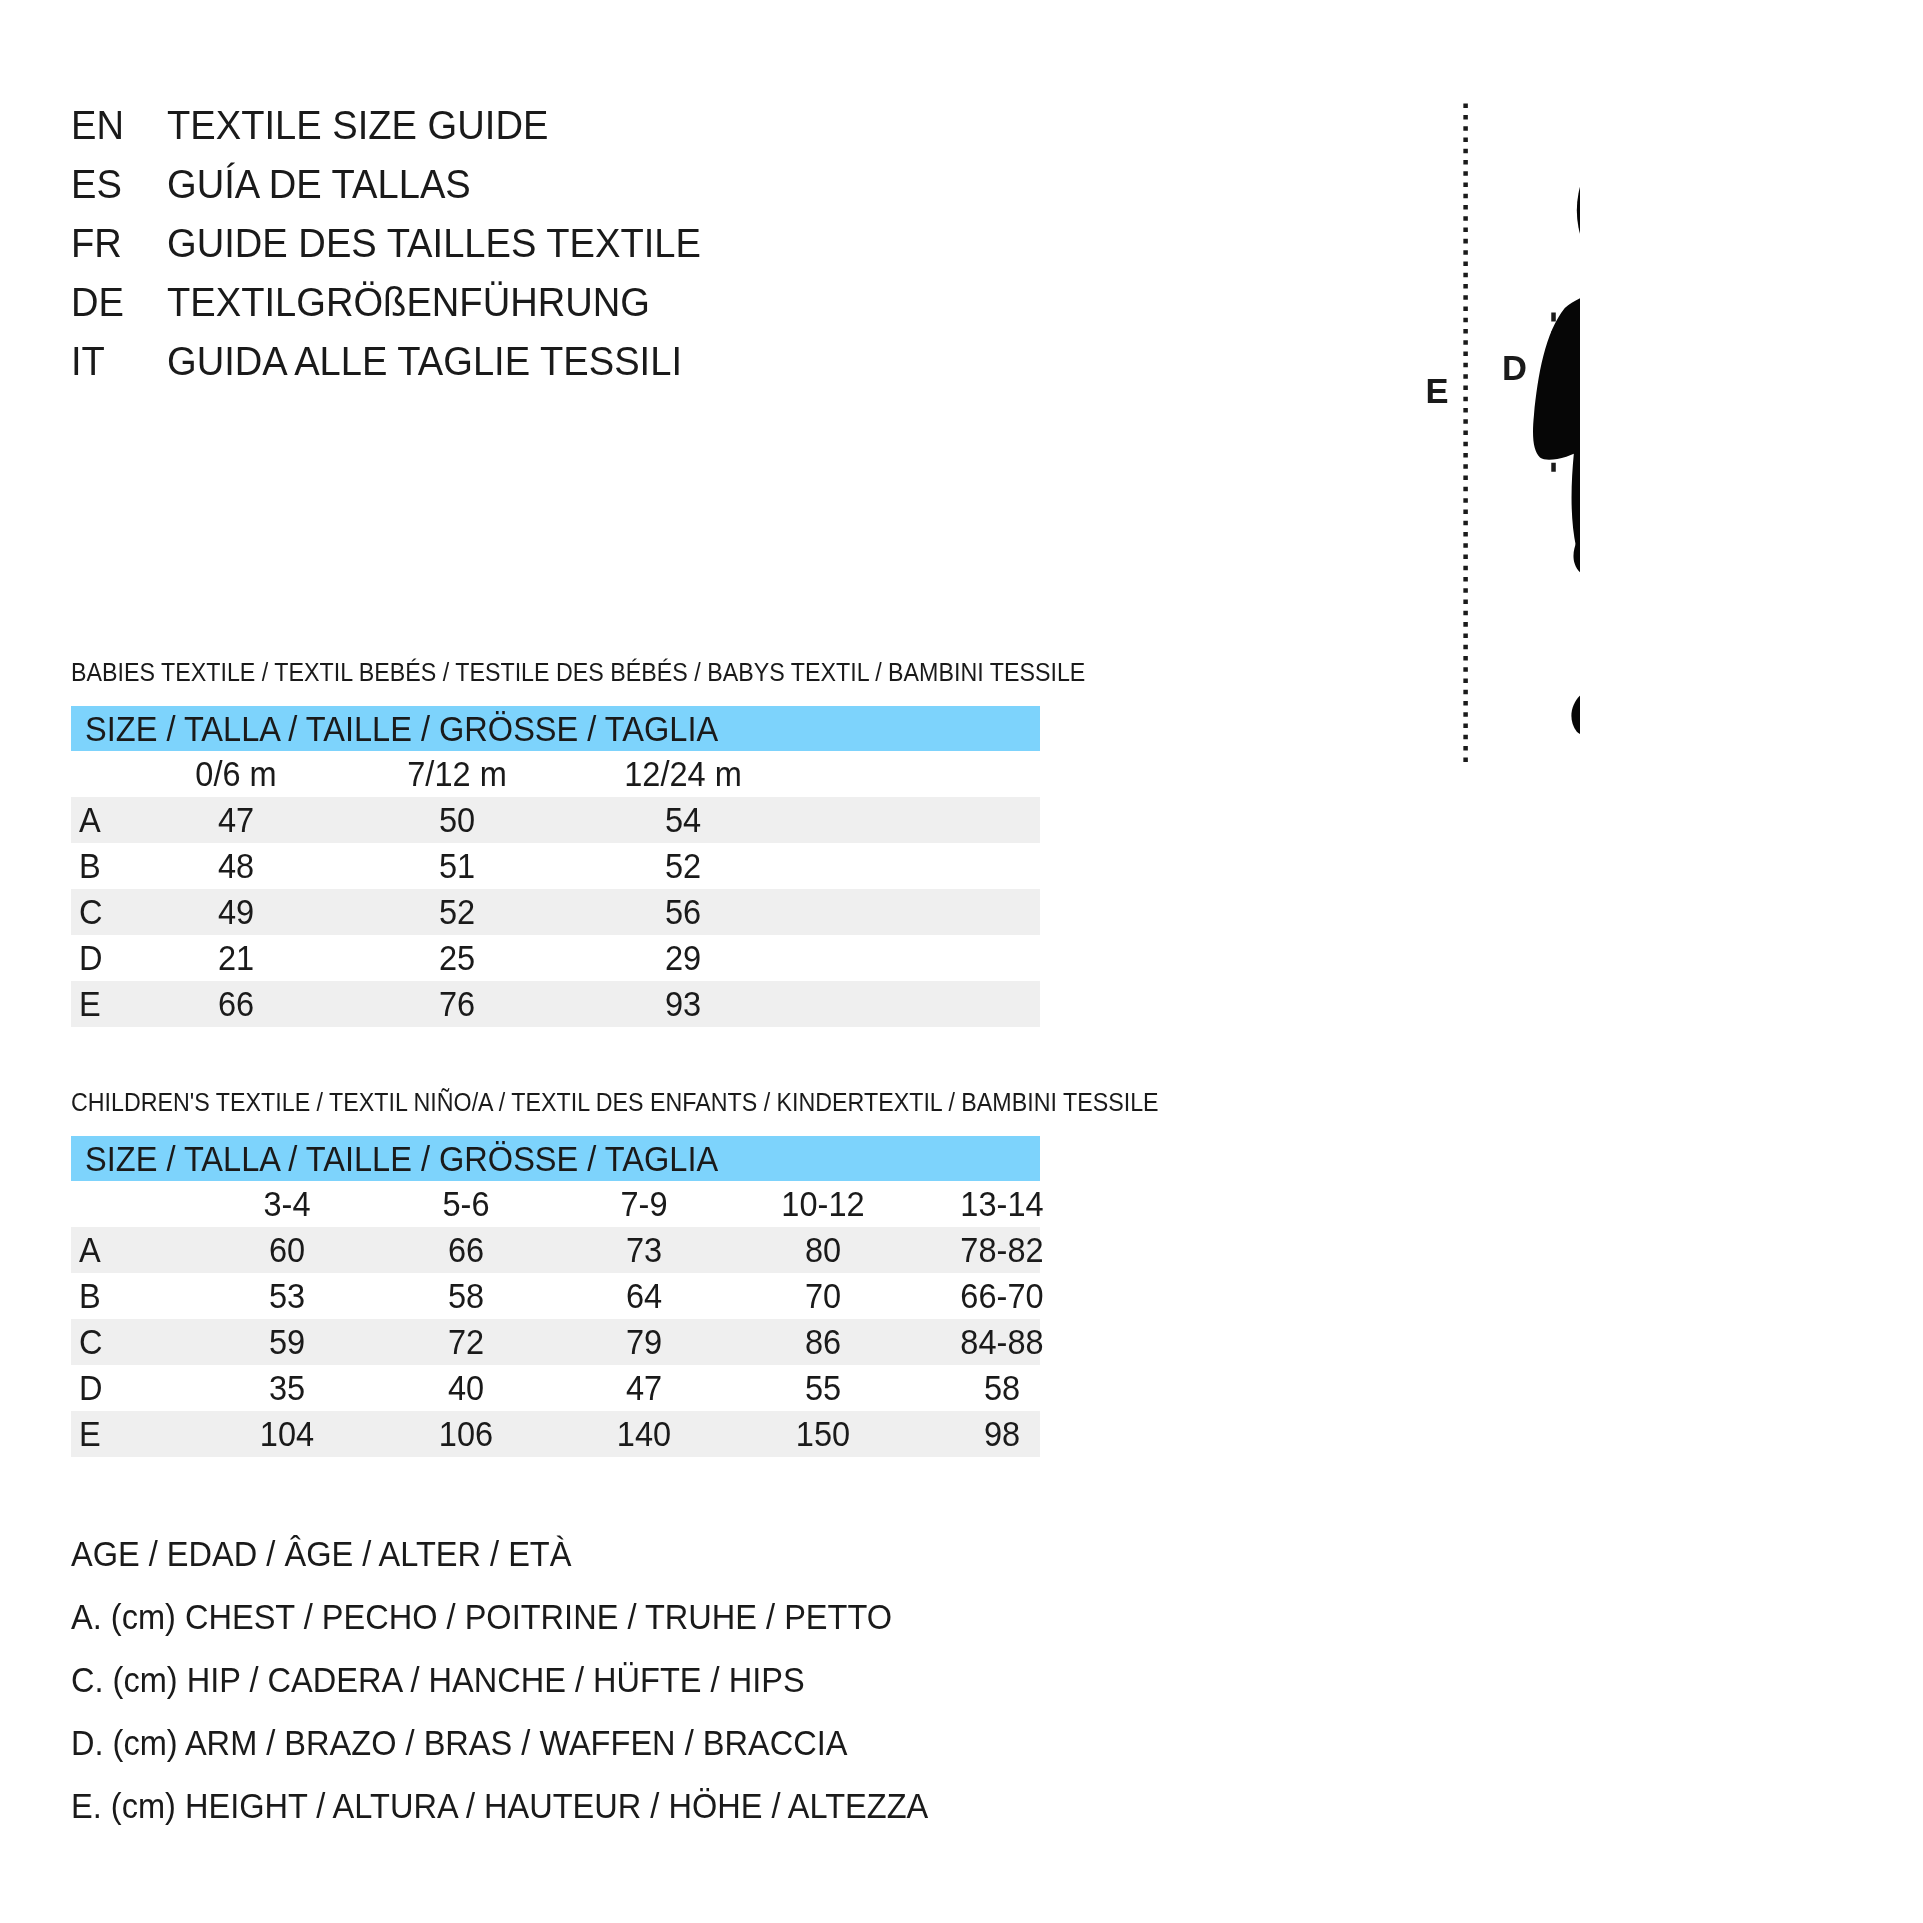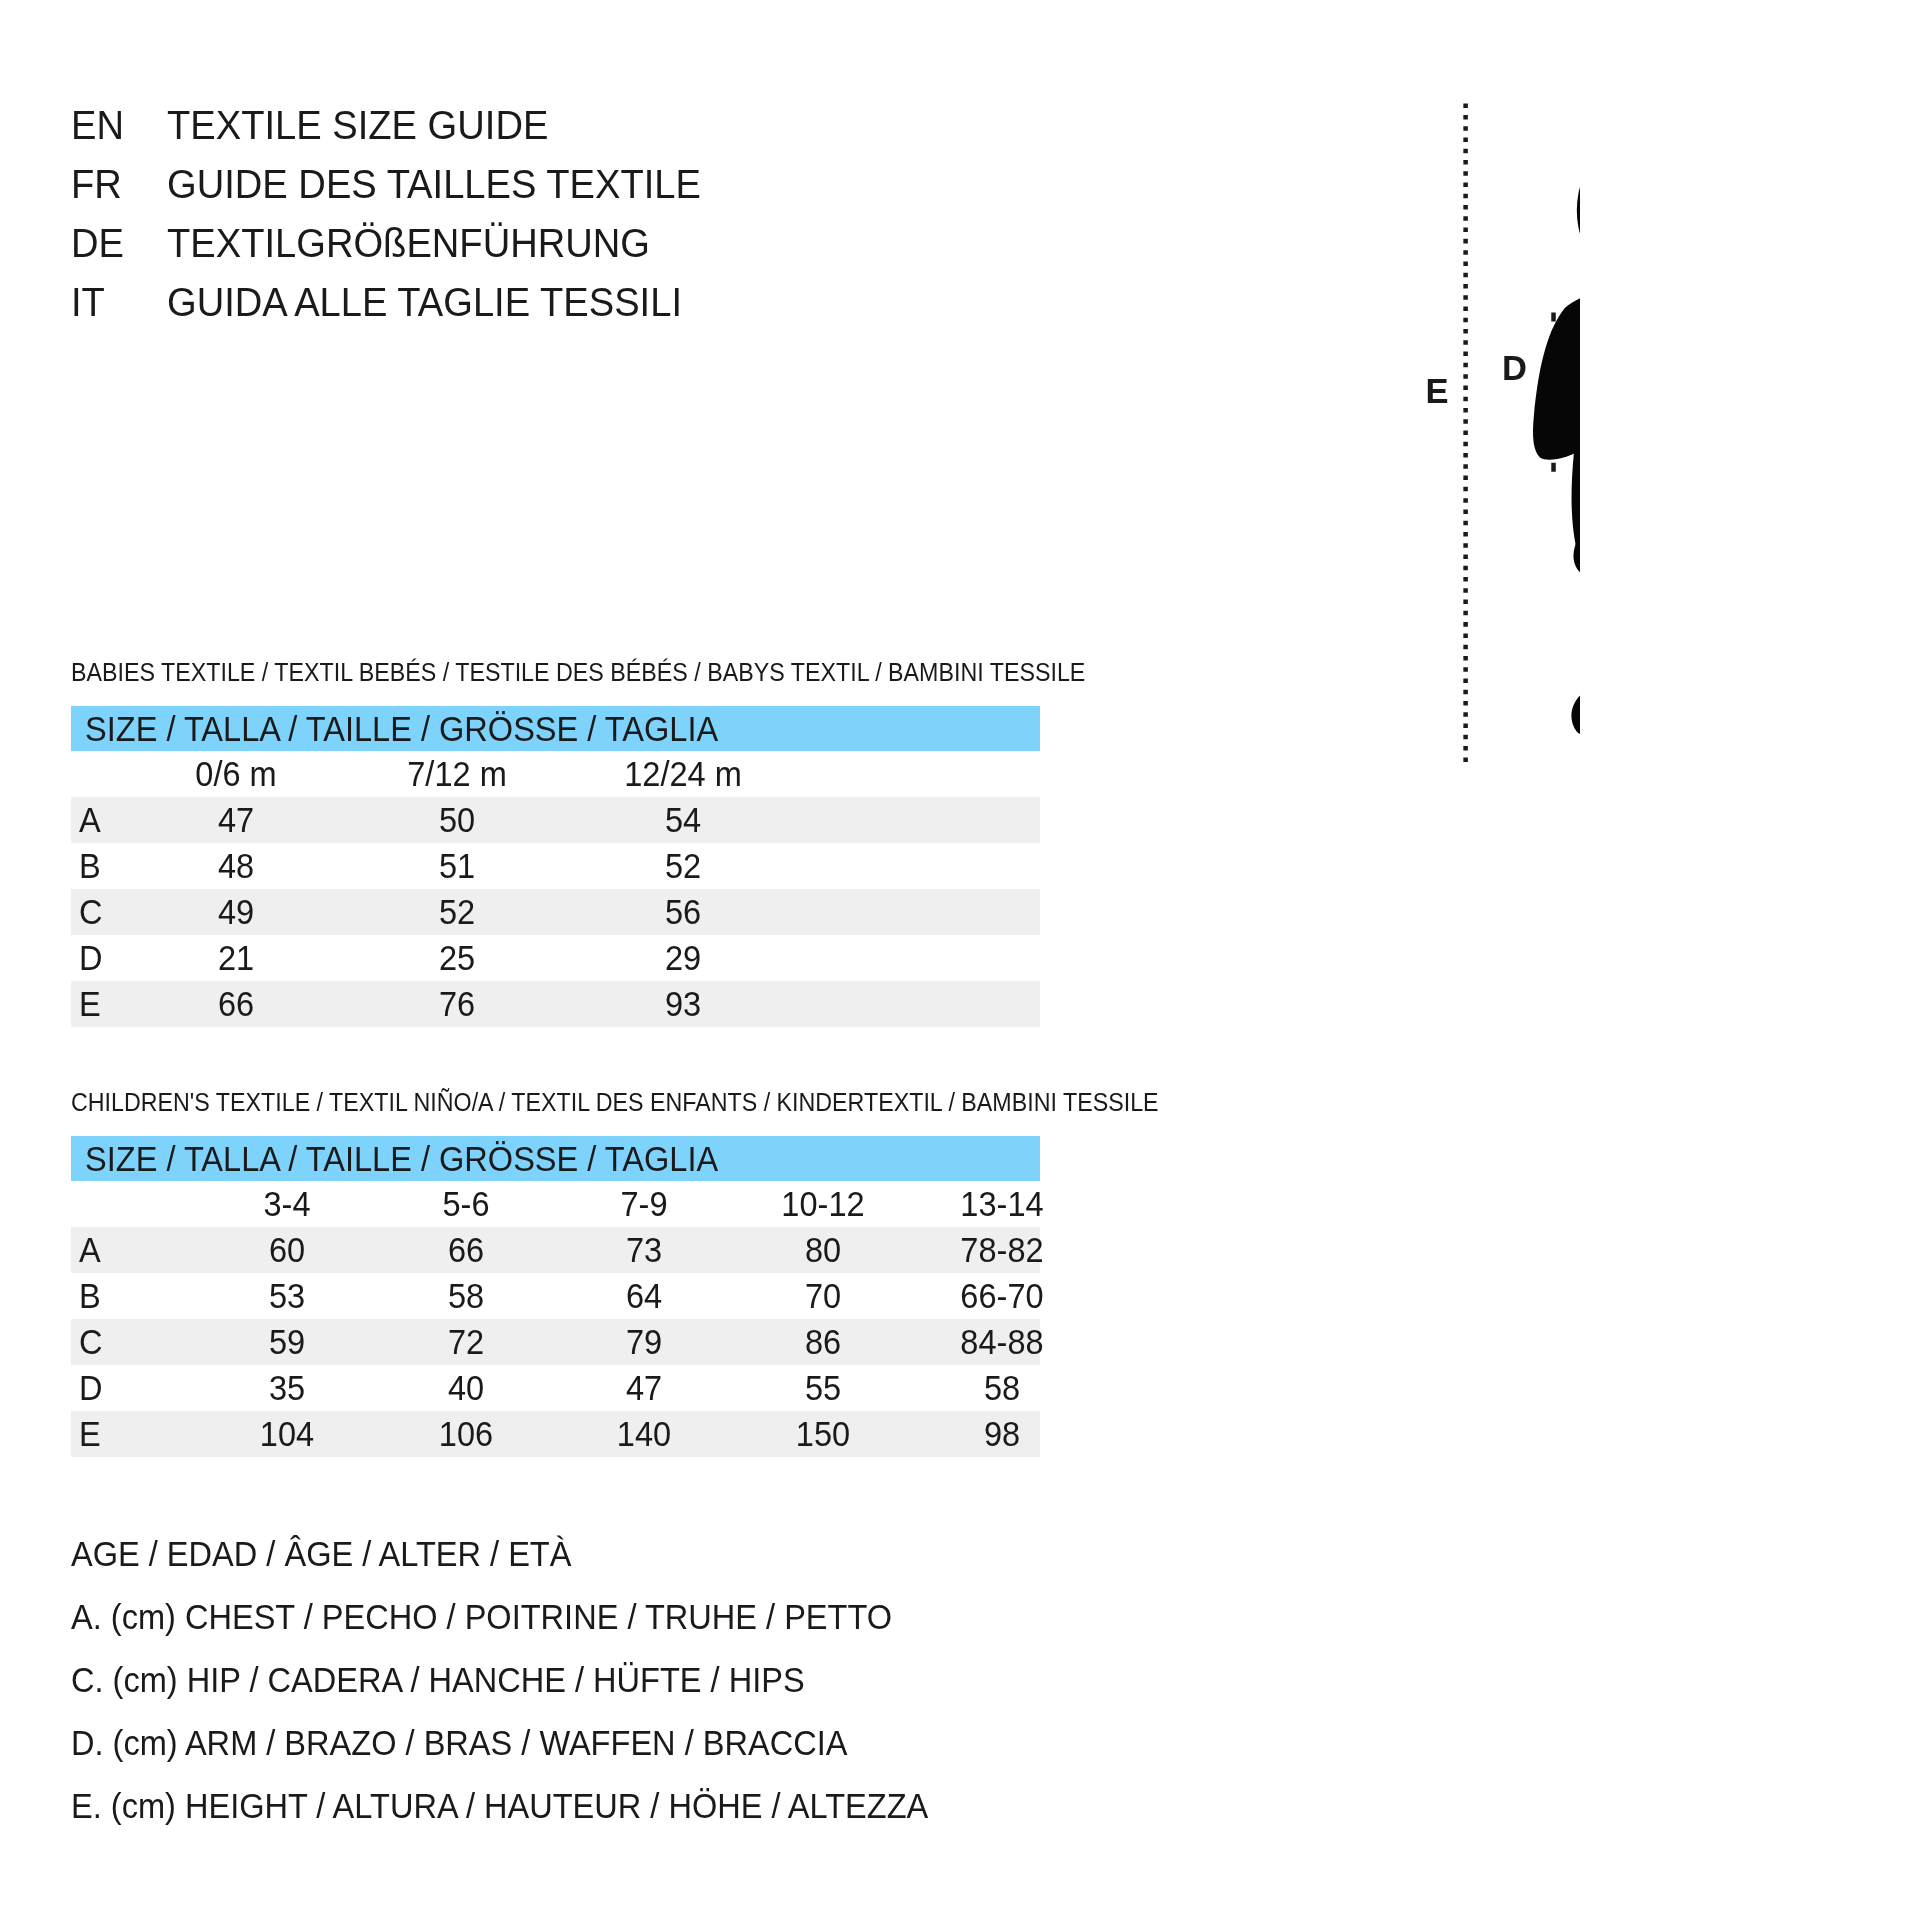--- a/index.html
+++ b/index.html
@@ -43,20 +43,24 @@
 </style>
 </head>
 <body>
 
 <div class="page">
 
   <div class="languages">
     <div class="lang-row">
       <span class="lang-code"><span class="cx">EN</span></span>
       <span class="lang-title"><span class="cx">TEXTILE SIZE GUIDE</span></span>
+    </div>
+    <div class="lang-row">
+      <span class="lang-code"><span class="cx">ES</span></span>
+      <span class="lang-title"><span class="cx">GUÍA DE TALLAS</span></span>
     </div>
     <div class="lang-row">
       <span class="lang-code"><span class="cx">FR</span></span>
       <span class="lang-title"><span class="cx">GUIDE DES TAILLES TEXTILE</span></span>
     </div>
     <div class="lang-row">
       <span class="lang-code"><span class="cx">DE</span></span>
       <span class="lang-title"><span class="cx">TEXTILGRÖßENFÜHRUNG</span></span>
     </div>
     <div class="lang-row">

